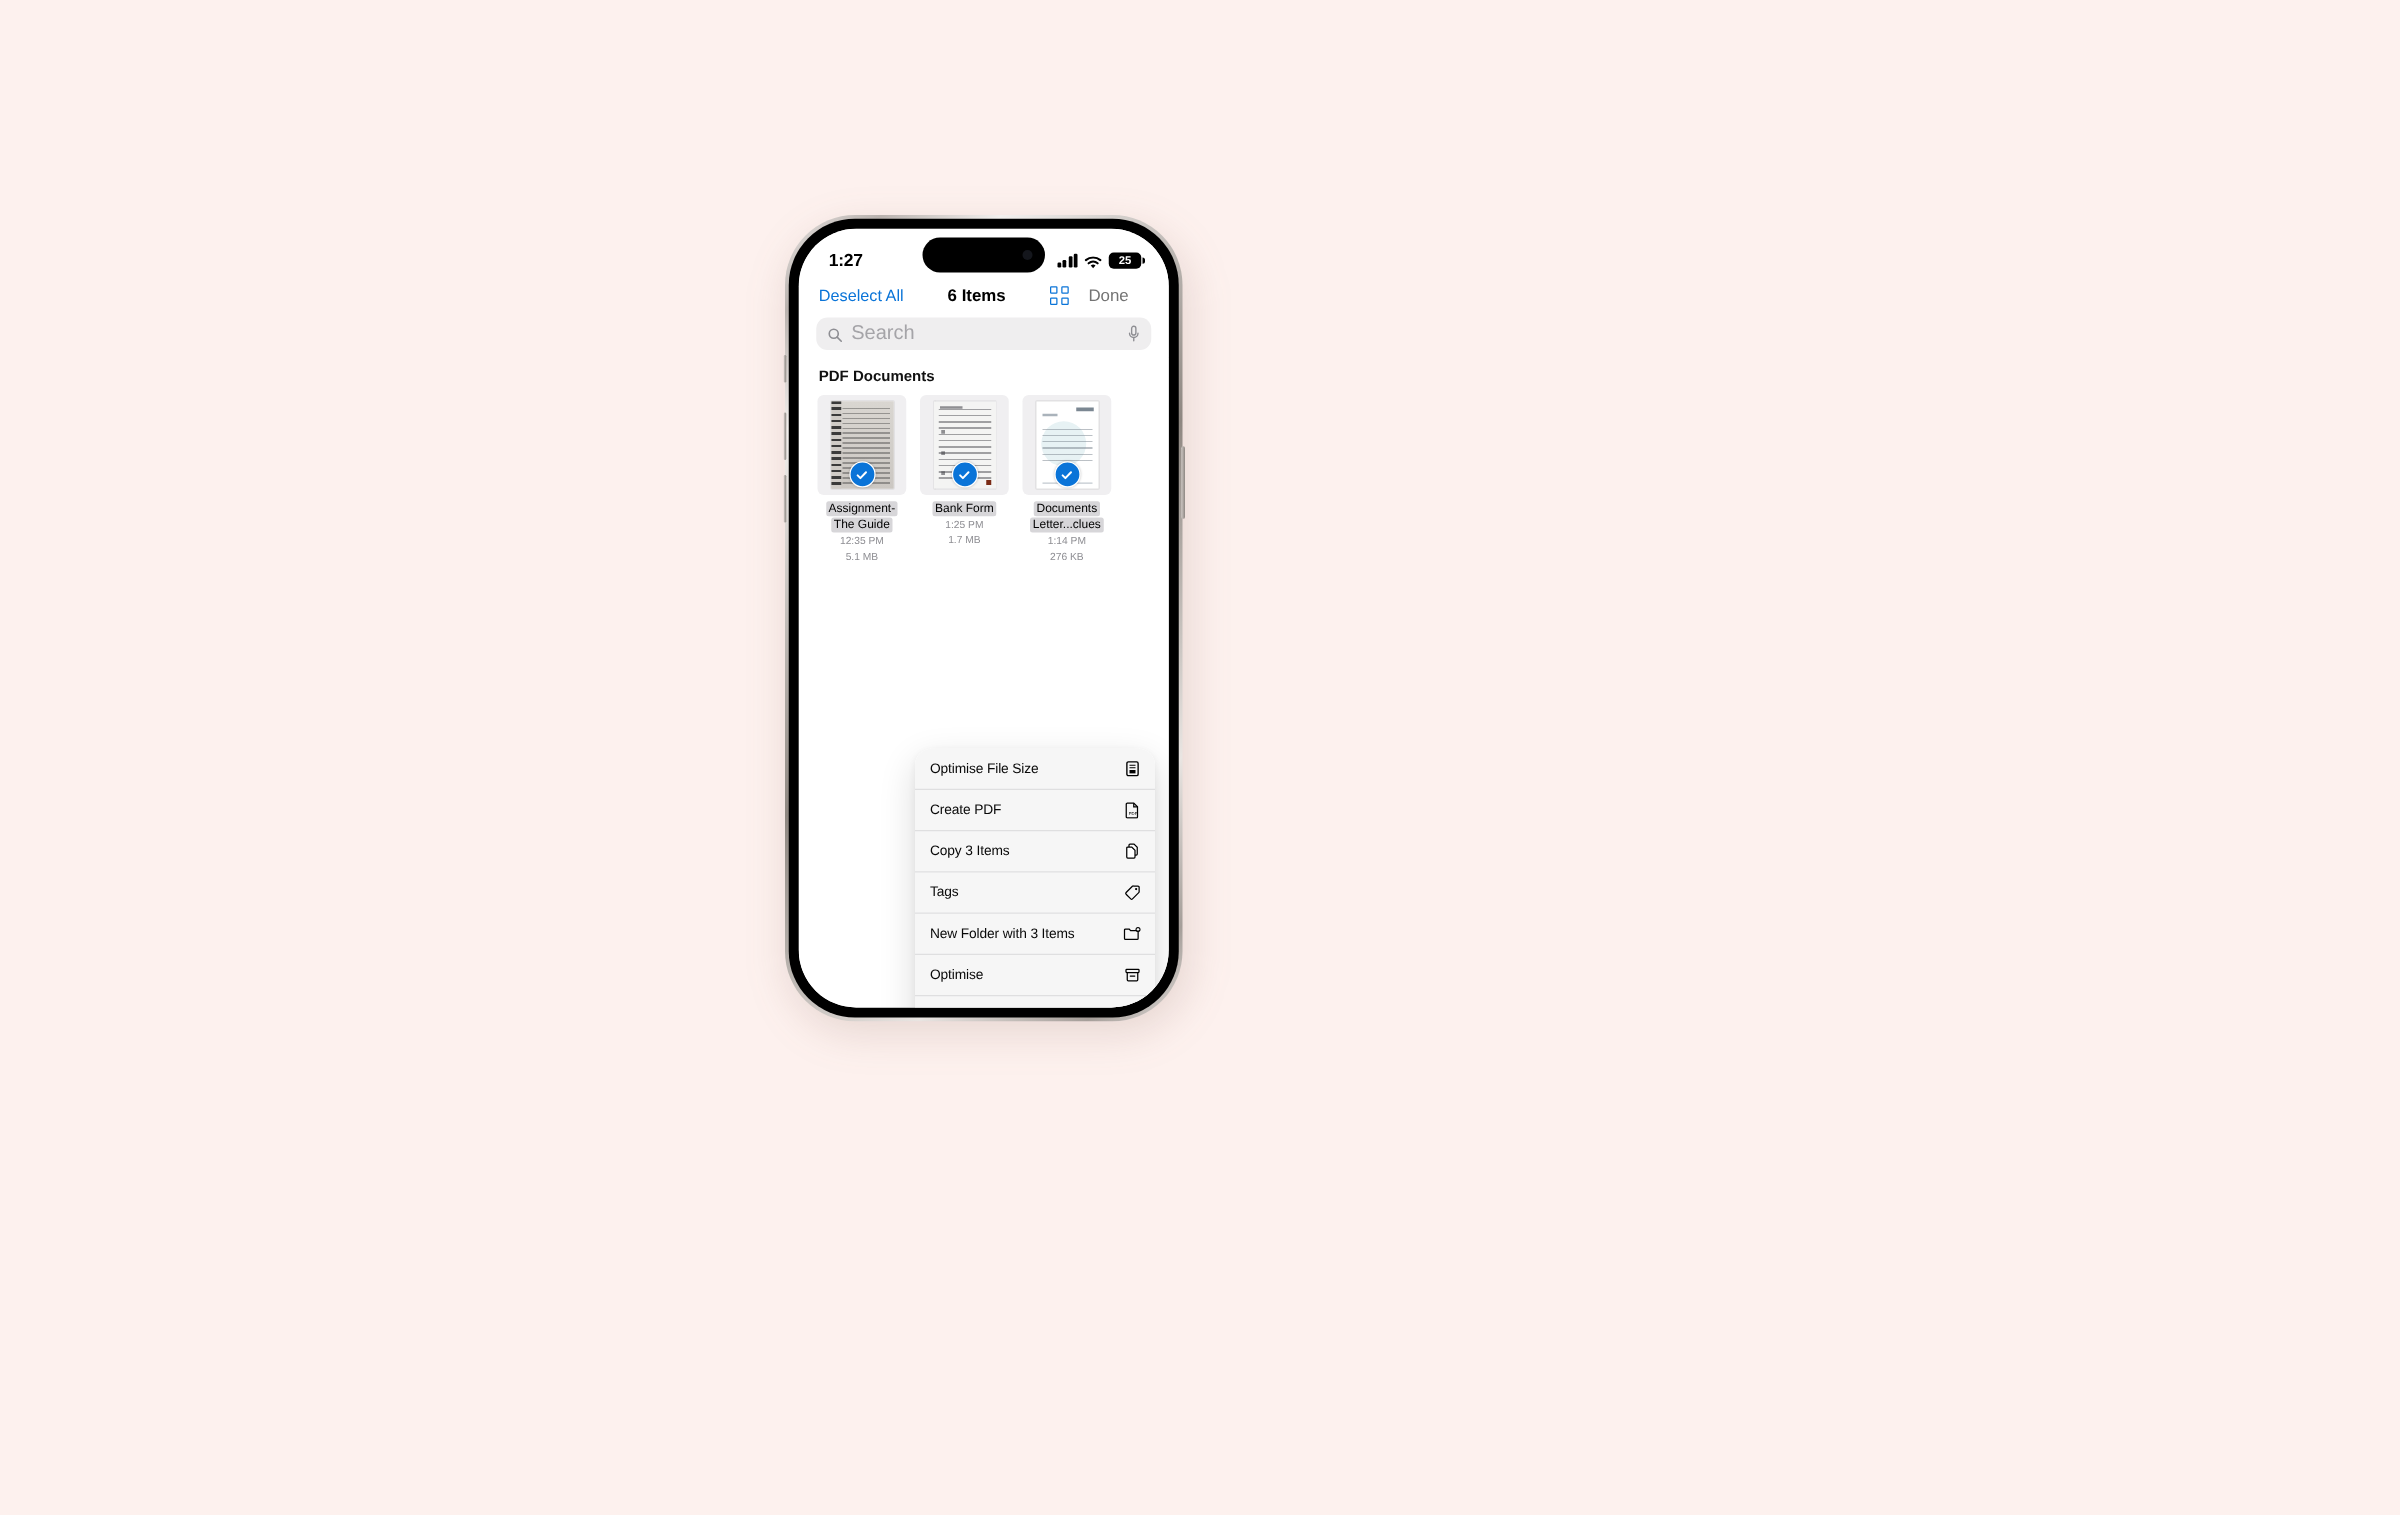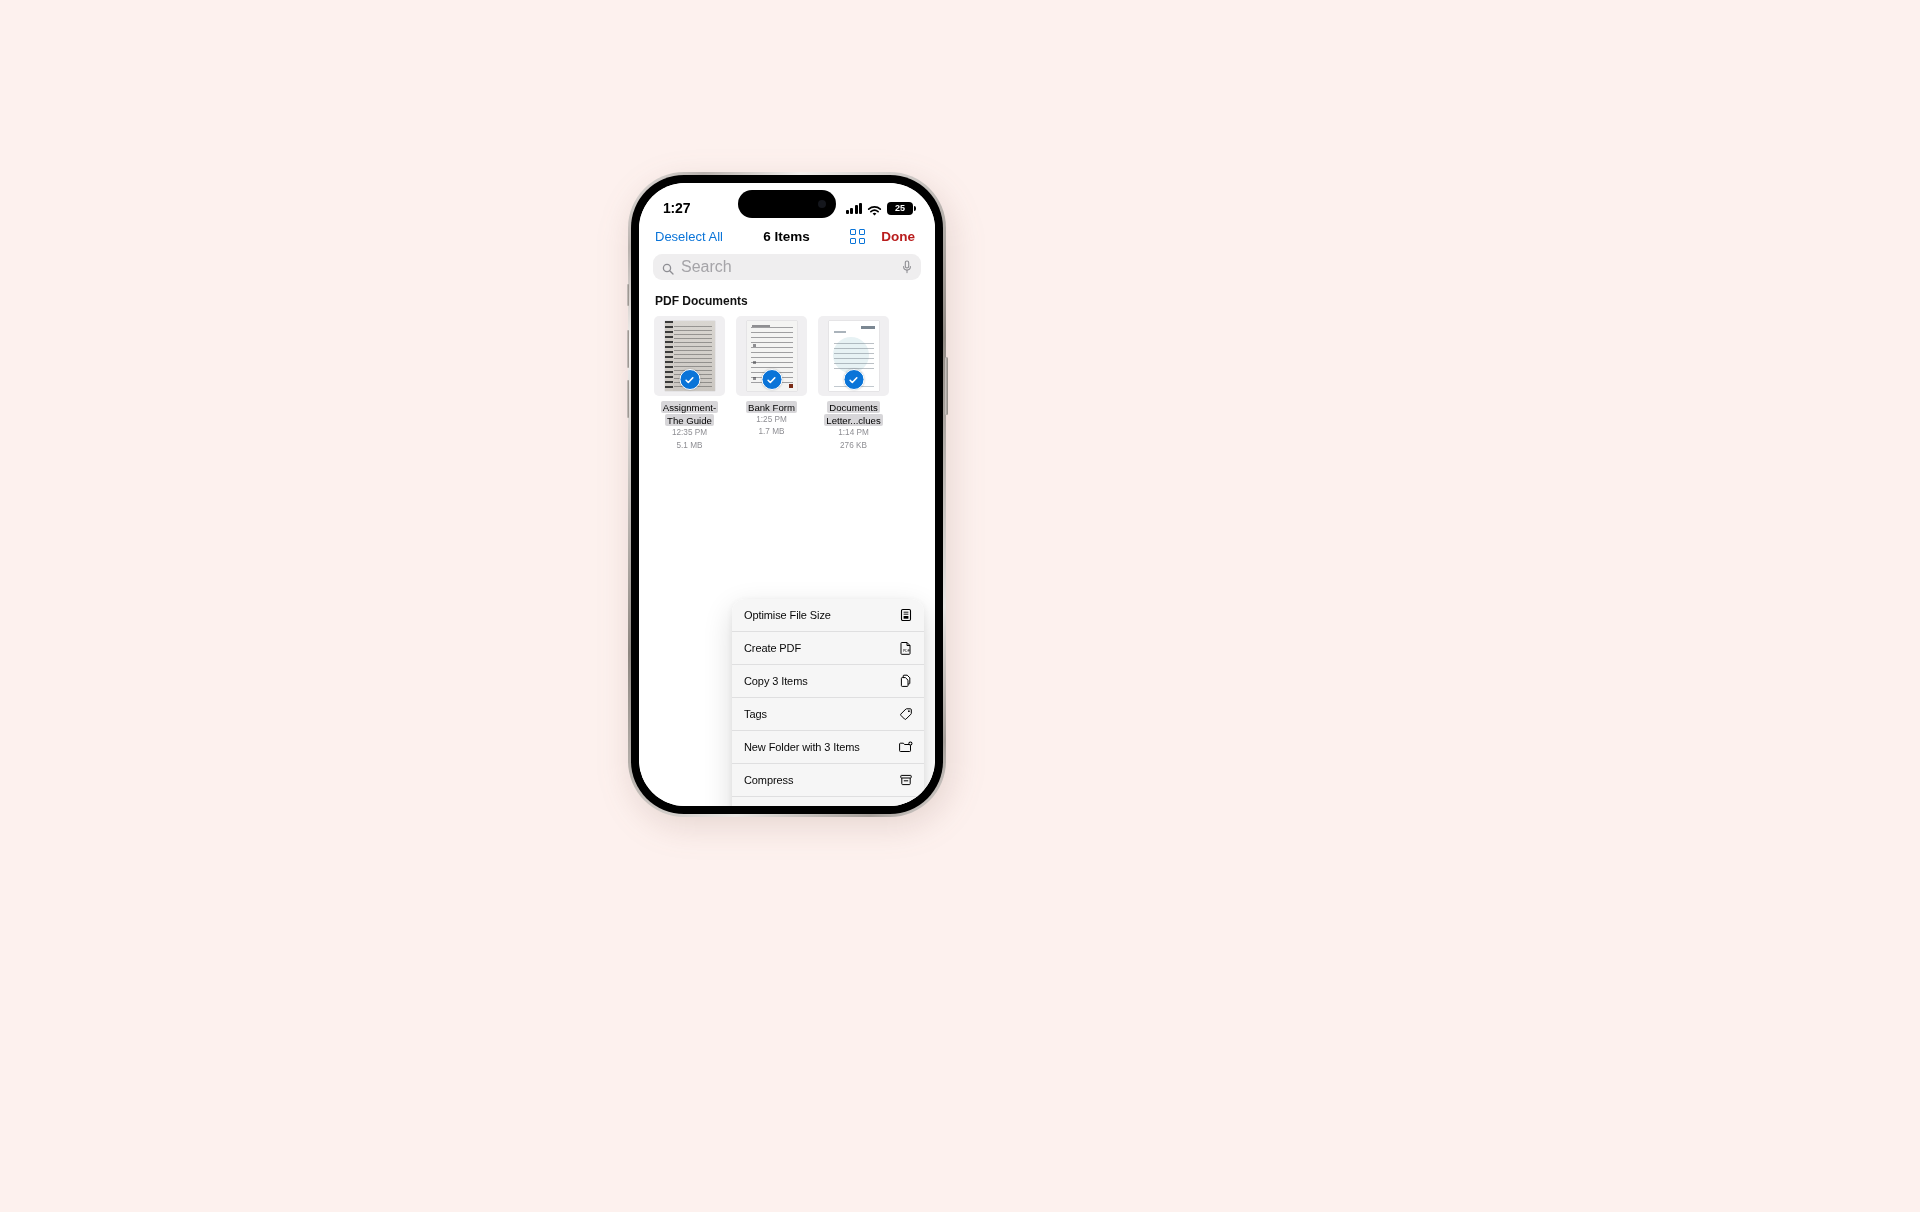--- a/index.html
+++ b/index.html
@@ -94,29 +94,29 @@
     position: relative;
   }
   .batt::after{
     content:""; position:absolute; right:-3px; top:4px;
     width:2px; height:5px; border-radius:0 2px 2px 0; background:#000;
   }
 
   
   #nav-bar {
     display: flex; align-items: center;
-    padding: 4px 20px 8px 16px;
+    padding: 4px 32px 8px 16px;
     background: #fff;
   }
   #nav-left { font-size: 13px; color: #0a74d8; flex: 0 0 auto; }
   #nav-title { flex: 1; text-align: center; font-size: 13.5px; font-weight: bold; color: #000; }
   #nav-right { display:flex; align-items:center; gap: 16px; flex: 0 0 auto; }
   #grid-icon { display:grid; grid-template-columns: 6px 6px; grid-template-rows: 6px 6px; gap: 3px; }
   #grid-icon span { border: 1.6px solid #0a74d8; border-radius: 1px; }
-  #done-btn { font-size: 13.5px; color: #b91c1c; font-weight: bold; }
+  #done-btn { font-size: 13.5px; color: #737373; font-weight: normal; }
 
   
   #search-wrap { padding: 2px 14px 6px 14px; background:#fff; }
   #search-bar {
     display:flex; align-items:center; gap: 7px;
     height: 26px; border-radius: 9px;
     background: #efeeef; padding: 0 9px;
   }
   #search-ph { flex:1; font-size: 16px; color: #a5a4a8; }
   .mag { width: 12px; height: 12px; position: relative; flex:0 0 auto;}
@@ -403,21 +403,21 @@
                 <svg width="15" height="14" viewBox="0 0 15 14">
                   <path d="M1.6 4 a0.8 0.8 0 0 1 0.8 -0.8 h3 l1.1 1.3 h5.2 a0.8 0.8 0 0 1 0.8 0.8 v5.4 a0.8 0.8 0 0 1 -0.8 0.8 h-9.3 a0.8 0.8 0 0 1 -0.8 -0.8 z" stroke="#000" stroke-width="1" fill="none"></path>
                   <circle cx="12.4" cy="3.5" r="2" fill="#000"></circle>
                   <line x1="11.3" y1="3.5" x2="13.5" y2="3.5" stroke="#fff" stroke-width="0.9"></line>
                   <line x1="12.4" y1="2.4" x2="12.4" y2="4.6" stroke="#fff" stroke-width="0.9"></line>
                 </svg>
               </div>
             </div>
 
             <div class="ctx-item">
-              <div class="ctx-label">Compress</div>
+              <div class="ctx-label">Optimise</div>
               <div class="ctx-ic">
                 <svg width="14" height="14" viewBox="0 0 14 14">
                   <rect x="1.8" y="2.4" width="10.4" height="2.6" rx="0.6" stroke="#000" stroke-width="1" fill="none"></rect>
                   <path d="M2.8 5 v5.8 a0.8 0.8 0 0 0 0.8 0.8 h6.8 a0.8 0.8 0 0 0 0.8 -0.8 v-5.8" stroke="#000" stroke-width="1" fill="none"></path>
                   <line x1="5.2" y1="7.8" x2="8.8" y2="7.8" stroke="#000" stroke-width="1" stroke-linecap="round"></line>
                 </svg>
               </div>
             </div>
 
             <div class="ctx-item">

